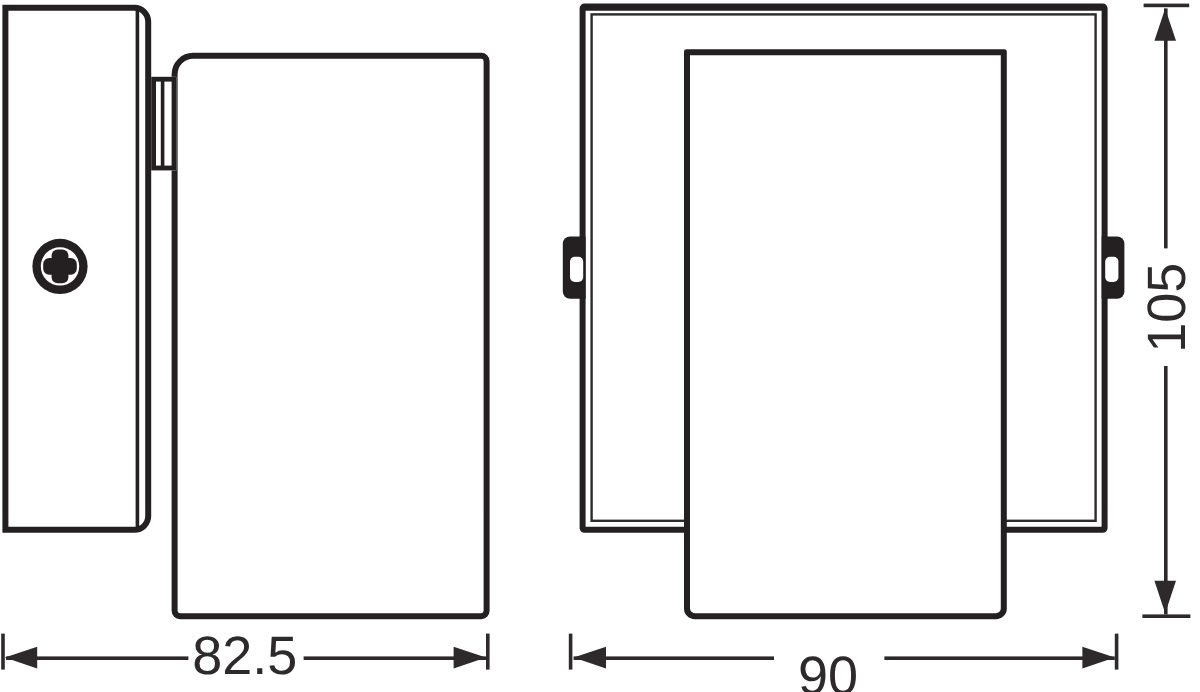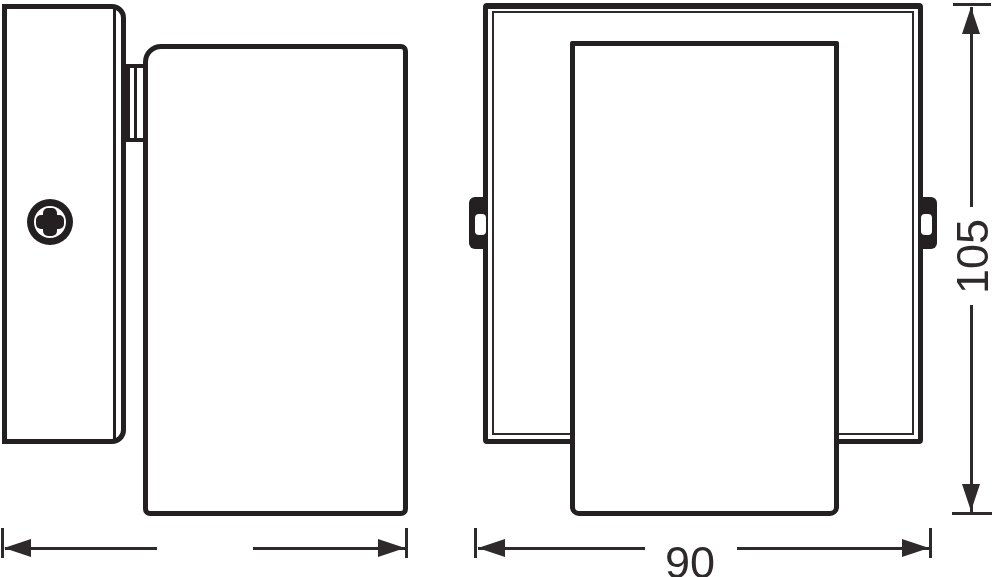--- a/index.html
+++ b/index.html
@@ -99,20 +99,21 @@
   <div class="abs clip-slot clip-slot-right"></div>
 
   <div class="abs outline lamp-head-front"></div>
 
   <div class="abs thinline vtick dimA-tick-l"></div>
   <div class="abs thinline vtick dimA-tick-r"></div>
   <div class="abs thinline hline dimA-line-l"></div>
   <div class="abs thinline hline dimA-line-r"></div>
   <div class="abs arr arr-left dimA-arr-l"></div>
   <div class="abs arr arr-right dimA-arr-r"></div>
+  <div class="abs dim-label dimA-label">82.5</div>
 
   <div class="abs thinline vtick dimB-tick-l"></div>
   <div class="abs thinline vtick dimB-tick-r"></div>
   <div class="abs thinline hline dimB-line-l"></div>
   <div class="abs thinline hline dimB-line-r"></div>
   <div class="abs arr arr-left dimB-arr-l"></div>
   <div class="abs arr arr-right dimB-arr-r"></div>
   <div class="abs dim-label dimB-label">90</div>
 
   <div class="abs thinline htick dimC-tick-t"></div>

